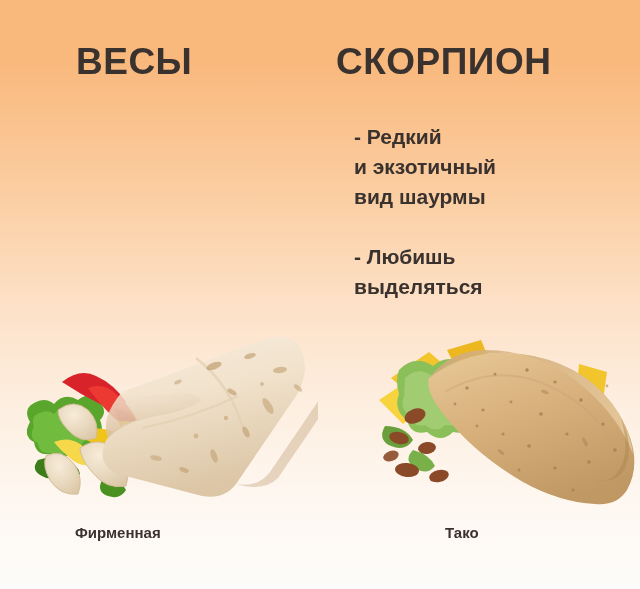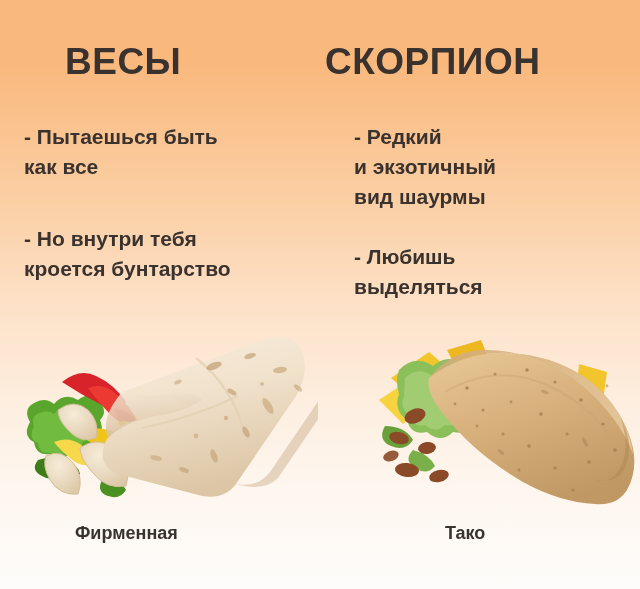--- a/index.html
+++ b/index.html
@@ -24,21 +24,21 @@
        #fde1c8 52%,
        #fdeedf 68%,
        #fef7f0 82%,
        #fdfcfa 100%);
     overflow: hidden;
   }
   
   .headings {
     position: absolute;
     top: 38px;
-    left: 1px;
+    left: 12px;
     width: 520px;
     height: 56px;
     text-decoration: underline;
   }
   .heading {
     position: absolute;
     font-size: 37px;
     font-weight: bold;
     letter-spacing: 0.5px;
     color: #3a322e;
@@ -81,45 +81,39 @@
     width: 300px;
     height: 180px;
   }
   .food.left  { left: 18px; }
   .food.right { left: 355px; }
 
   
   .caption {
     position: absolute;
     top: 518px;
-    font-size: 18px;
+    font-size: 15px;
     font-weight: bold;
     color: #3a322e;
     white-space: nowrap;
     line-height: 30px;
   }
   .caption.left  { left: 75px; }
   .caption.right { left: 445px; }
 </style>
 </head>
 <body>
 
 <div id="meme" style="background: linear-gradient(rgb(249, 184, 124) 0%, rgb(249, 184, 124) 10%, rgb(251, 207, 164) 34%, rgb(253, 225, 200) 52%, rgb(253, 238, 223) 68%, rgb(254, 247, 240) 84%, rgb(253, 252, 250) 100%);">
 
   <div class="headings">
     <div class="heading left">ВЕСЫ</div>
     <div class="heading right">СКОРПИОН</div>
   </div>
 
-  <div class="col left">
-    <div class="bullet">- Пытаешься быть
-как все</div>
-    <div class="bullet">- Но внутри тебя
-кроется бунтарство</div>
-  </div>
 
   <div class="col right">
     <div class="bullet">- Редкий
 и экзотичный
 вид шаурмы</div>
     <div class="bullet">- Любишь
 выделяться</div>
   </div>
 
   <div class="food-row">

